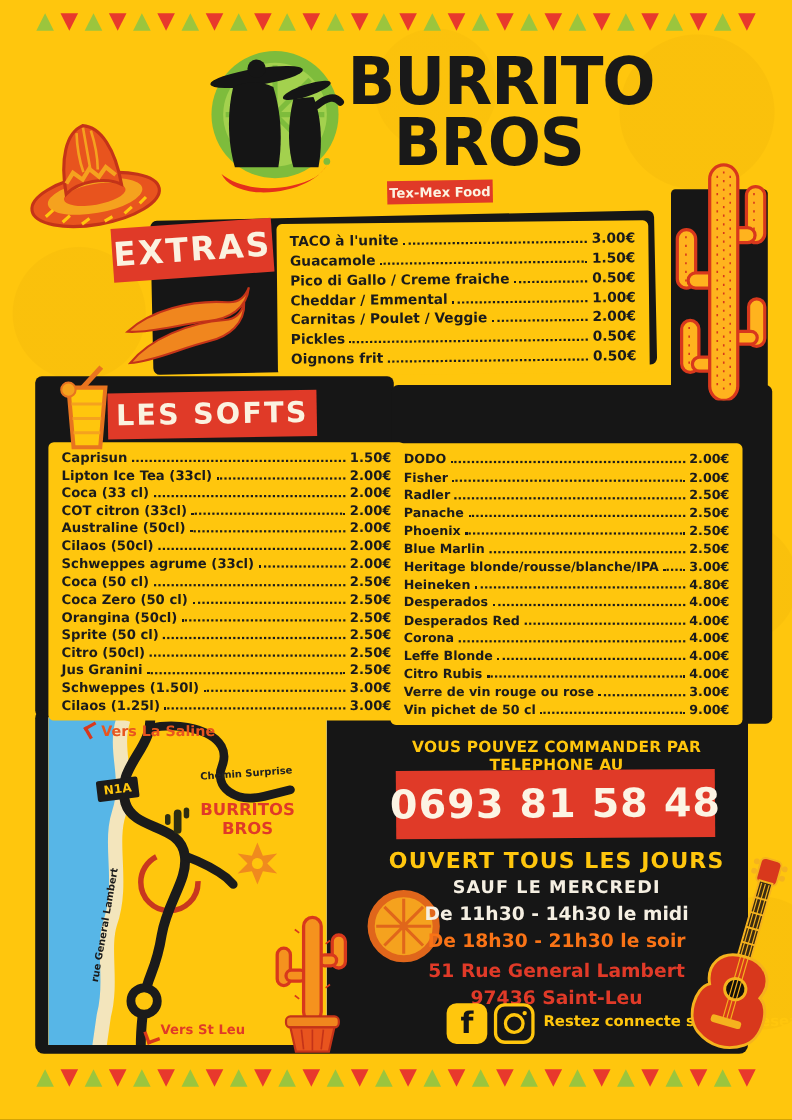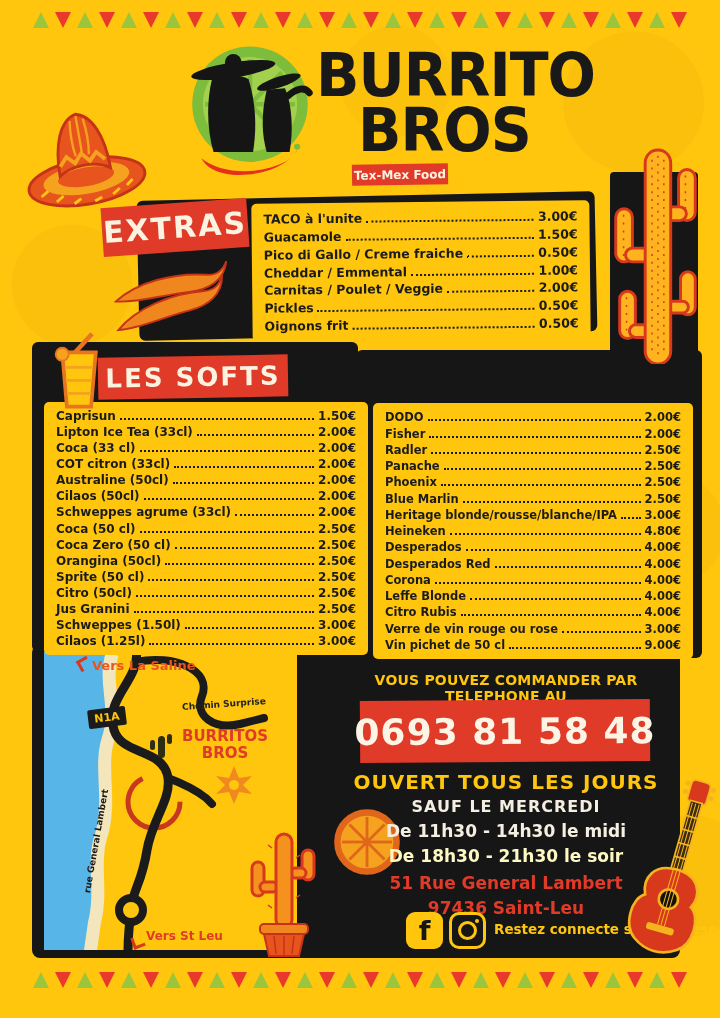--- a/index.html
+++ b/index.html
@@ -360,21 +360,21 @@
       <line x1="44" y1="4" x2="24" y2="26" stroke="#E8741F" stroke-width="5"></line>
       <path d="M12,24 H48 L43,82 H17 Z" fill="#FFC60D" stroke="#E8741F" stroke-width="4"></path>
       <line x1="15" y1="40" x2="45" y2="40" stroke="#F5A21E" stroke-width="3"></line>
       <line x1="16" y1="54" x2="44" y2="54" stroke="#F5A21E" stroke-width="3"></line>
       <line x1="17" y1="68" x2="43" y2="68" stroke="#F5A21E" stroke-width="3"></line>
       <circle cx="12" cy="26" r="7" fill="#F5A21E" stroke="#E8741F" stroke-width="2"></circle>
     </svg>
   </div>
 
   <div class="panel" style="left:356px;top:350px;width:346px;height:308px;"></div>
-  <div class="card card-alcool" style="left:373px;top:403px;width:296px;height:246px;">
+  <div class="card card-alcool" style="left:355px;top:403px;width:296px;height:246px;">
 
       <div class="row">
         <span>DODO</span>
         <span class="dots"></span>
         <span>2.00€</span>
       </div>
 
       <div class="row">
         <span>Fisher</span>
         <span class="dots"></span>
@@ -515,21 +515,21 @@
     </div>
 
     <div class="contact">
       <div class="c-line" style="top:27px;color:#FFC60D;font-size:14px;letter-spacing:.2px;">VOUS POUVEZ COMMANDER PAR TELEPHONE AU</div>
       <div class="phone-box">
         <span class="phone-num">0693 81 58 48</span>
       </div>
       <div class="c-line" style="top:152px;color:#F5EFE2;font-size:16px;letter-spacing:1px;">SAUF LE MERCREDI</div>
       <div class="c-line" style="top:125px;color:#FFC60D;font-size:20px;letter-spacing:1px;">OUVERT TOUS LES JOURS</div>
       <div class="c-line" style="top:176px;color:#F5EFE2;font-size:17px;">De 11h30 - 14h30 le midi</div>
-      <div class="c-line" style="top:201px;color:#fef9c3;font-size:17px;">De 18h30 - 21h30 le soir</div>
+      <div class="c-line" style="top:201px;color:#f97316;font-size:17px;">De 18h30 - 21h30 le soir</div>
       <div class="c-line" style="top:228px;color:#E03A28;font-size:17px;">51 Rue General Lambert</div>
       <div class="c-line" style="top:253px;color:#E03A28;font-size:17px;">97436 Saint-Leu</div>
       <div class="social fb">
         <span>f</span>
       </div>
       <div class="social ig">
         <span class="ig-lens"></span>
         <span class="ig-dot"></span>
       </div>
       <div class="abs" style="left:162px;top:276px;color:#FFC60D;font-size:13.5px;font-weight:bold;white-space:nowrap;">Restez connecte sur nos reseaux</div>

